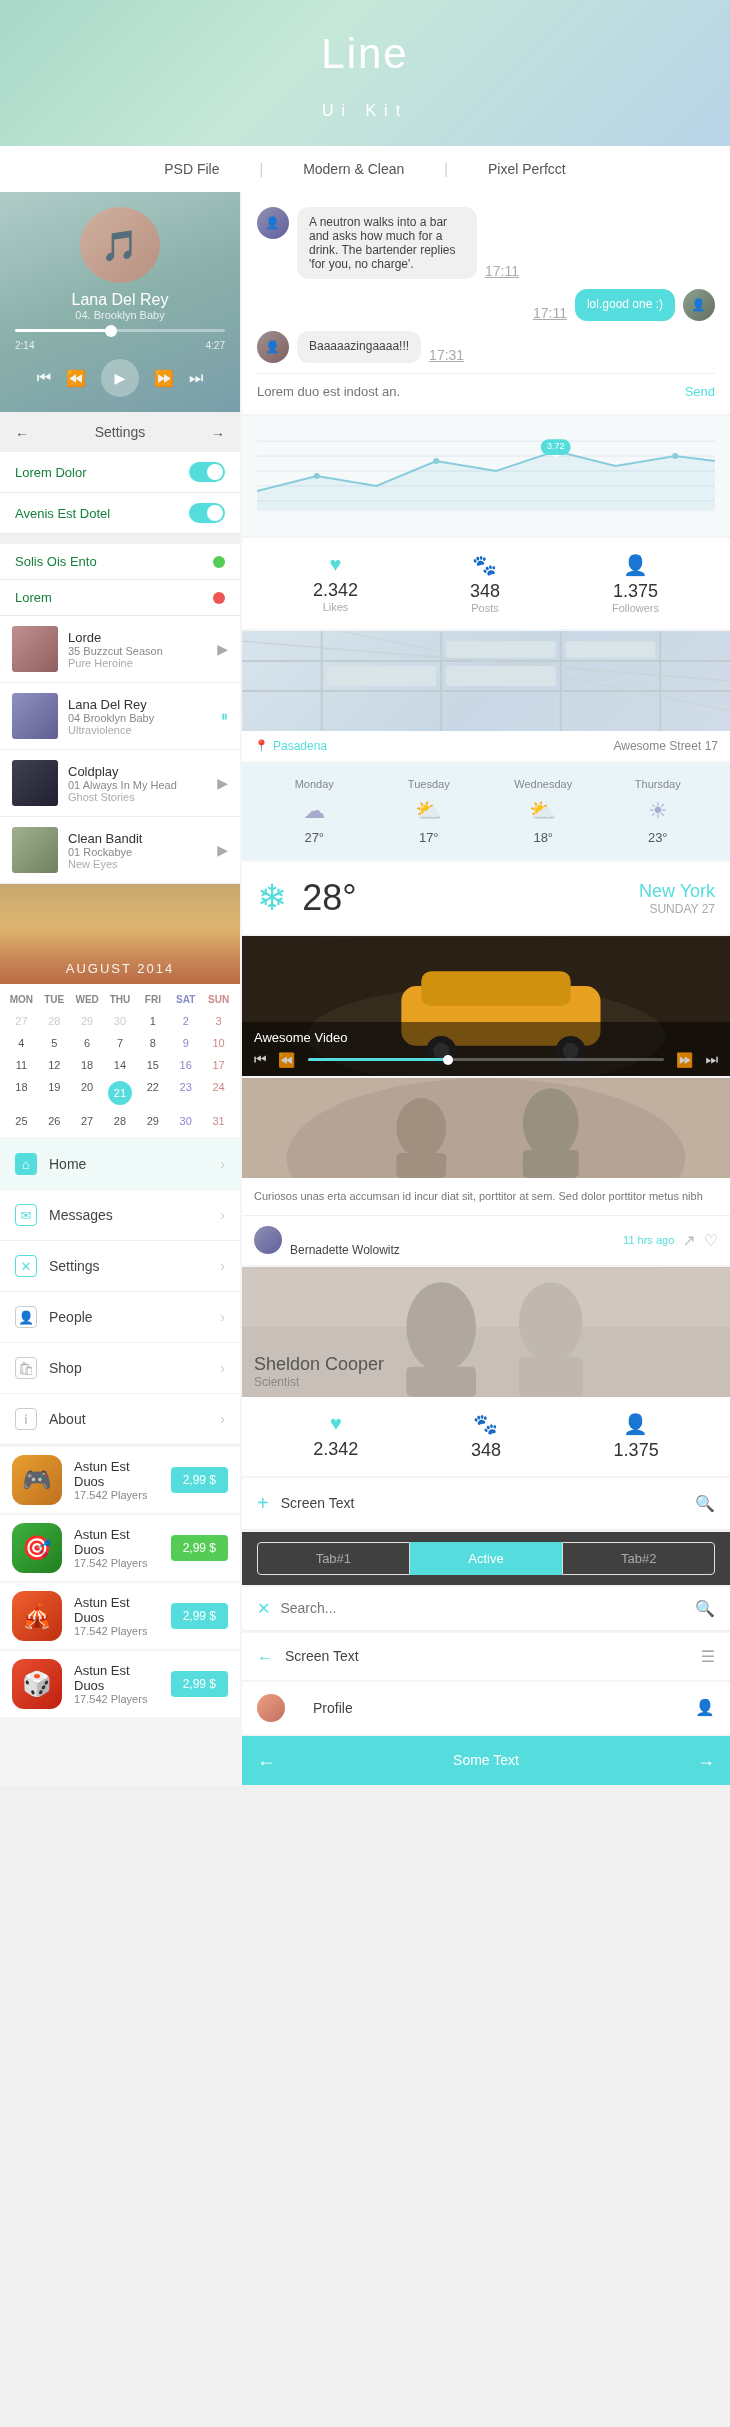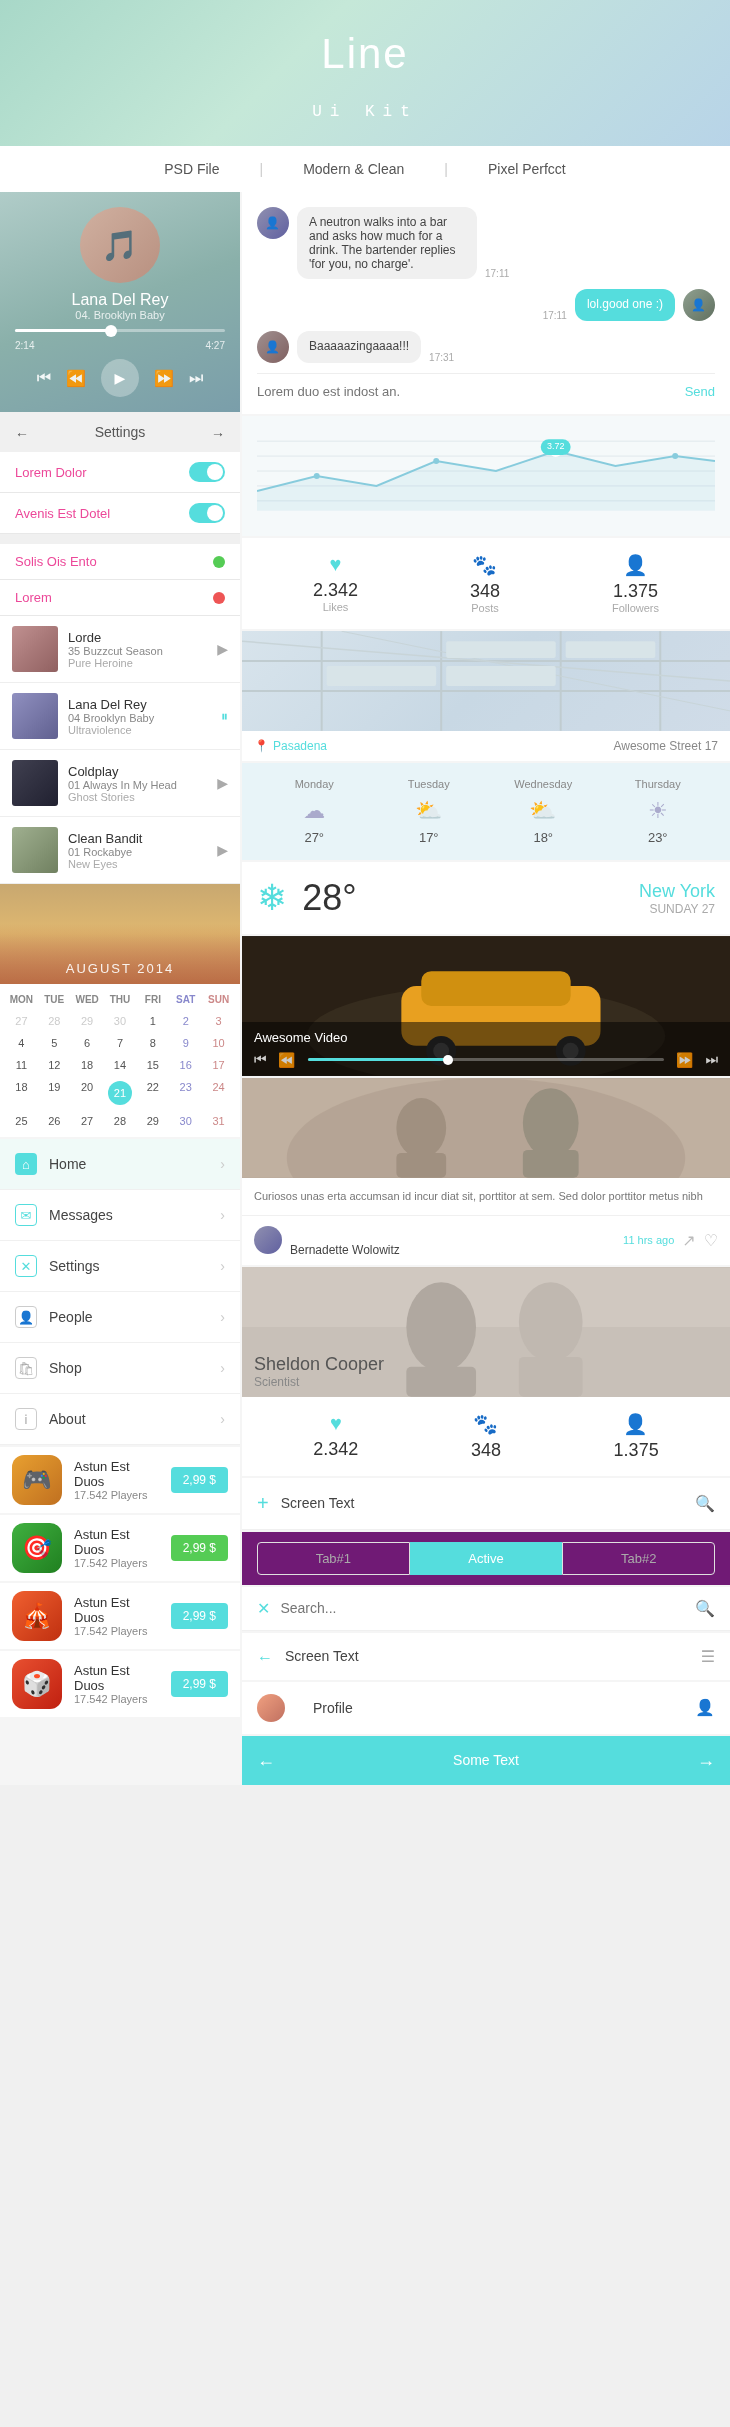--- a/index.html
+++ b/index.html
@@ -55,21 +55,21 @@
     .player-controls { display: flex; align-items: center; gap: 15px; margin-top: 8px; }
     .ctrl-btn { color: rgba(255,255,255,0.9); font-size: 16px; cursor: pointer; }
     .ctrl-play { width: 38px; height: 38px; border-radius: 50%; background: rgba(255,255,255,0.3); display: flex; align-items: center; justify-content: center; font-size: 14px; color: #fff; }
 
     
     .settings-panel { background: #f8f8f8; padding: 0; }
     .settings-header { display: flex; align-items: center; justify-content: space-between; padding: 12px 15px; background: #f0f0f0; }
     .settings-header span { font-size: 14px; color: #555; }
     .settings-arrow { font-size: 16px; color: #7cc; }
     .settings-item { display: flex; align-items: center; justify-content: space-between; padding: 10px 15px; border-bottom: 1px solid #e8e8e8; background: #fff; }
-    .settings-item-label { font-size: 13px; color: #ec4899; }
+    .settings-item-label { font-size: 13px; color: #15803d; }
     .toggle { width: 36px; height: 20px; border-radius: 10px; position: relative; }
     .toggle-on { background: #5dd; }
     .toggle-thumb { width: 16px; height: 16px; background: #fff; border-radius: 50%; position: absolute; top: 2px; }
     .toggle-on .toggle-thumb { right: 2px; }
     .settings-divider { height: 10px; background: #f0f0f0; }
     .radio-dot-green { width: 12px; height: 12px; border-radius: 50%; background: #5c5; }
     .radio-dot-red { width: 12px; height: 12px; border-radius: 50%; background: #e55; }
 
     
     .music-list { background: #f8f8f8; }
@@ -128,21 +128,21 @@
 
     
     .chat-panel { background: #fff; padding: 15px; min-height: 170px; }
     .chat-msg { display: flex; margin-bottom: 10px; gap: 8px; }
     .chat-avatar { width: 32px; height: 32px; border-radius: 50%; flex-shrink: 0; display: flex; align-items: center; justify-content: center; font-size: 12px; color: #fff; }
     .av-1 { background: linear-gradient(135deg, #9090b0, #6060a0); }
     .av-2 { background: linear-gradient(135deg, #90a090, #607060); }
     .av-3 { background: linear-gradient(135deg, #a09090, #806060); }
     .chat-bubble { background: #f0f0f0; border-radius: 12px; padding: 8px 12px; font-size: 12px; color: #444; max-width: 180px; }
     .chat-bubble-teal { background: #5dd; color: #fff; }
-    .chat-time { font-size: 10px; color: #aaa; align-self: flex-end; }
+    .chat-time { font-size: 14px; color: #aaa; align-self: flex-end; text-decoration: underline; }
     .chat-input-row { display: flex; align-items: center; border-top: 1px solid #eee; padding-top: 10px; gap: 8px; }
     .chat-input { flex: 1; border: none; outline: none; font-size: 13px; color: #555; background: transparent; }
     .chat-send { color: #5dd; font-size: 13px; font-weight: 500; cursor: pointer; }
 
     
     .chart-panel { background: #f5f9fa; padding: 15px; height: 120px; position: relative; margin-top: 2px; }
     .chart-svg { width: 100%; height: 80px; }
 
     
     .stats-row { display: flex; background: #fff; padding: 15px; justify-content: space-around; margin-top: 2px; }
@@ -205,21 +205,21 @@
 
     
     .bottom-widgets { background: #f5f5f5; margin-top: 2px; }
     .widget-row { display: flex; align-items: center; padding: 14px 15px; background: #fff; border-bottom: 1px solid #f0f0f0; gap: 12px; }
     .widget-label { flex: 1; font-size: 14px; color: #444; }
     .widget-search-icon { color: #aaa; font-size: 16px; }
     .widget-plus { color: #5dd; font-size: 20px; }
     .widget-hamburger { color: #aaa; font-size: 16px; }
 
     
-    .tabs-row { display: flex; align-items: center; background: #701a75; padding: 10px 15px; gap: 0; margin-top: 2px; }
+    .tabs-row { display: flex; align-items: center; background: #404040; padding: 10px 15px; gap: 0; margin-top: 2px; }
     .tab-btn { flex: 1; text-align: center; padding: 8px; font-size: 13px; color: #aaa; border: 1px solid #e0e0e0; cursor: pointer; }
     .tab-btn.active { background: #5dd; color: #fff; border-color: #5dd; }
     .tab-btn:first-child { border-radius: 4px 0 0 4px; }
     .tab-btn:last-child { border-radius: 0 4px 4px 0; }
 
     
     .search-row { display: flex; align-items: center; background: #fff; padding: 12px 15px; border-bottom: 1px solid #f0f0f0; gap: 10px; margin-top: 2px; }
     .search-x { color: #5dd; font-size: 16px; }
     .search-input-field { flex: 1; font-size: 14px; color: #999; border: none; outline: none; }
     .search-glass { color: #5dd; font-size: 16px; }
@@ -239,21 +239,21 @@
     .arrow-nav { display: flex; align-items: center; background: #5dd; padding: 14px 15px; gap: 12px; margin-top: 2px; }
     .arrow-nav-left { color: #fff; font-size: 18px; cursor: pointer; }
     .arrow-nav-label { flex: 1; text-align: center; font-size: 14px; color: #fff; }
   </style>
 </head>
 <body>
 
 <div class="header">
   <h1>
     <span>Line</span><br>
-    <span style="font-size:16px; letter-spacing:8px;font-family:Liberation Mono, monospace;">Ui Kit</span>
+    <span style="font-size:16px; letter-spacing:8px;">Ui Kit</span>
   </h1>
 </div>
 <div class="tagline">
   <span>PSD File</span>
   <span class="separator">|</span>
   <span>Modern &amp; Clean</span>
   <span class="separator">|</span>
   <span>Pixel Perfcct</span>
 </div>
 

